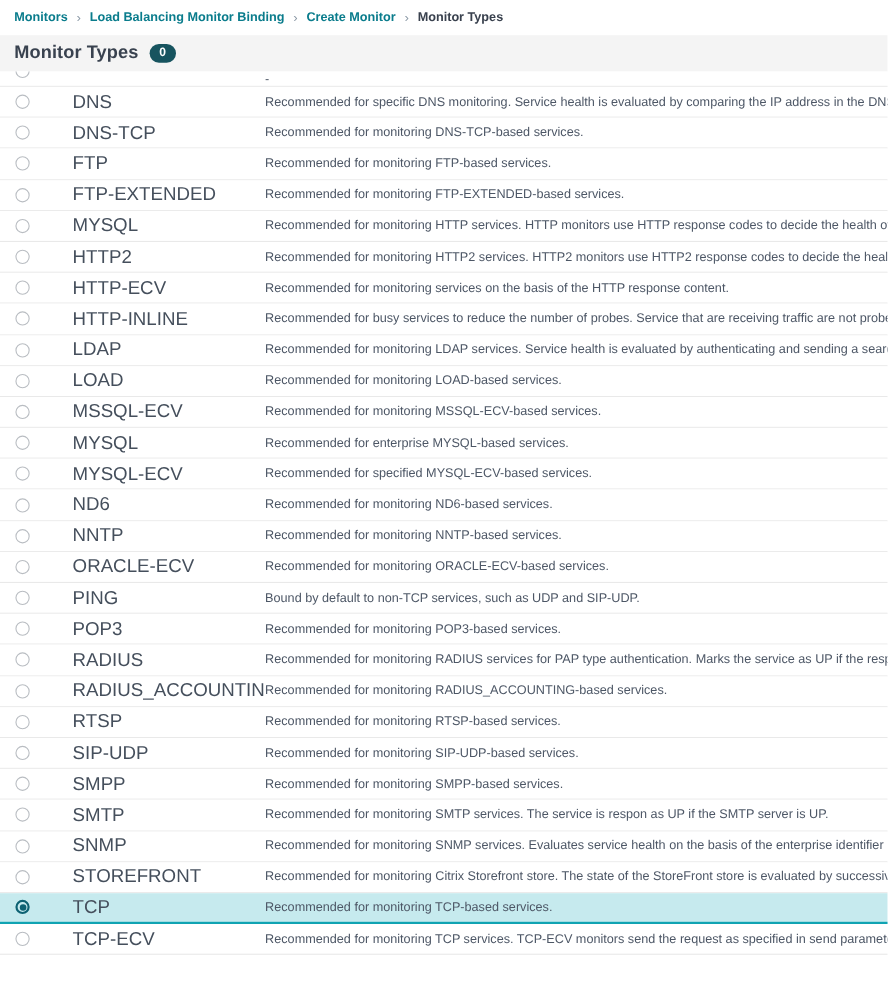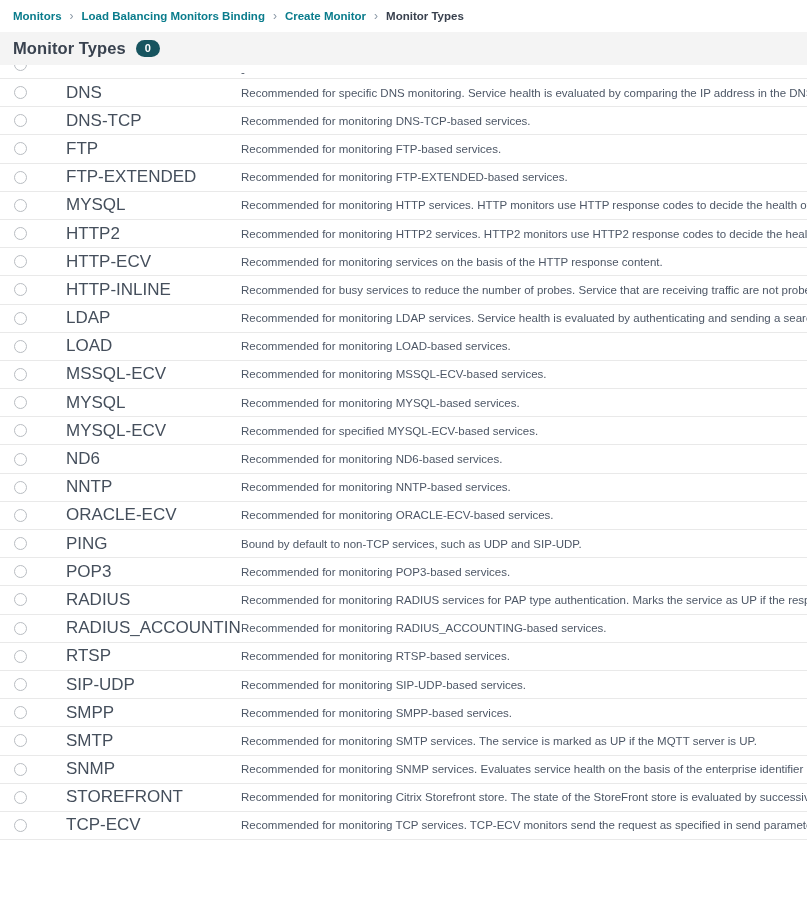--- a/index.html
+++ b/index.html
@@ -105,21 +105,21 @@
     white-space: nowrap;
     overflow: hidden;
   }
 </style>
 </head>
 <body>
 
 <nav class="breadcrumb">
   <a class="crumb-link">Monitors</a>
   <span class="crumb-sep">›</span>
-  <a class="crumb-link">Load Balancing Monitors Binding</a>
+  <a class="crumb-link">Load Balancing Monitor Binding</a>
   <span class="crumb-sep">›</span>
   <a class="crumb-link">Create Monitor</a>
   <span class="crumb-sep">›</span>
   <span class="crumb-current">Monitor Types</span>
 </nav>
 
 <header class="page-header">
   <span class="page-title">Monitor Types</span>
   <span class="count-badge">0</span>
 </header>
@@ -183,21 +183,21 @@
     <span class="desc">Recommended for monitoring LOAD-based services.</span>
   </div>
       <div class="row">
     <span class="radio"></span>
     <span class="name">MSSQL-ECV</span>
     <span class="desc">Recommended for monitoring MSSQL-ECV-based services.</span>
   </div>
       <div class="row">
     <span class="radio"></span>
     <span class="name">MYSQL</span>
-    <span class="desc">Recommended for monitoring MYSQL-based services.</span>
+    <span class="desc">Recommended for enterprise MYSQL-based services.</span>
   </div>
       <div class="row">
     <span class="radio"></span>
     <span class="name">MYSQL-ECV</span>
     <span class="desc">Recommended for specified MYSQL-ECV-based services.</span>
   </div>
       <div class="row">
     <span class="radio"></span>
     <span class="name">ND6</span>
     <span class="desc">Recommended for monitoring ND6-based services.</span>
@@ -243,32 +243,37 @@
     <span class="desc">Recommended for monitoring SIP-UDP-based services.</span>
   </div>
       <div class="row">
     <span class="radio"></span>
     <span class="name">SMPP</span>
     <span class="desc">Recommended for monitoring SMPP-based services.</span>
   </div>
       <div class="row">
     <span class="radio"></span>
     <span class="name">SMTP</span>
-    <span class="desc">Recommended for monitoring SMTP services. The service is marked as UP if the MQTT server is UP.</span>
+    <span class="desc">Recommended for monitoring SMTP services. The service is respon as UP if the SMTP server is UP.</span>
   </div>
       <div class="row">
     <span class="radio"></span>
     <span class="name">SNMP</span>
     <span class="desc">Recommended for monitoring SNMP services. Evaluates service health on the basis of the enterprise identifier (O</span>
   </div>
       <div class="row">
     <span class="radio"></span>
     <span class="name">STOREFRONT</span>
     <span class="desc">Recommended for monitoring Citrix Storefront store. The state of the StoreFront store is evaluated by successive</span>
   </div>
+      <div class="row selected">
+    <span class="radio checked"></span>
+    <span class="name">TCP</span>
+    <span class="desc">Recommended for monitoring TCP-based services.</span>
+  </div>
       <div class="row">
     <span class="radio"></span>
     <span class="name">TCP-ECV</span>
     <span class="desc">Recommended for monitoring TCP services. TCP-ECV monitors send the request as specified in send parameter a</span>
   </div>
     </div>
 
 </div>
 
 </body></html>

